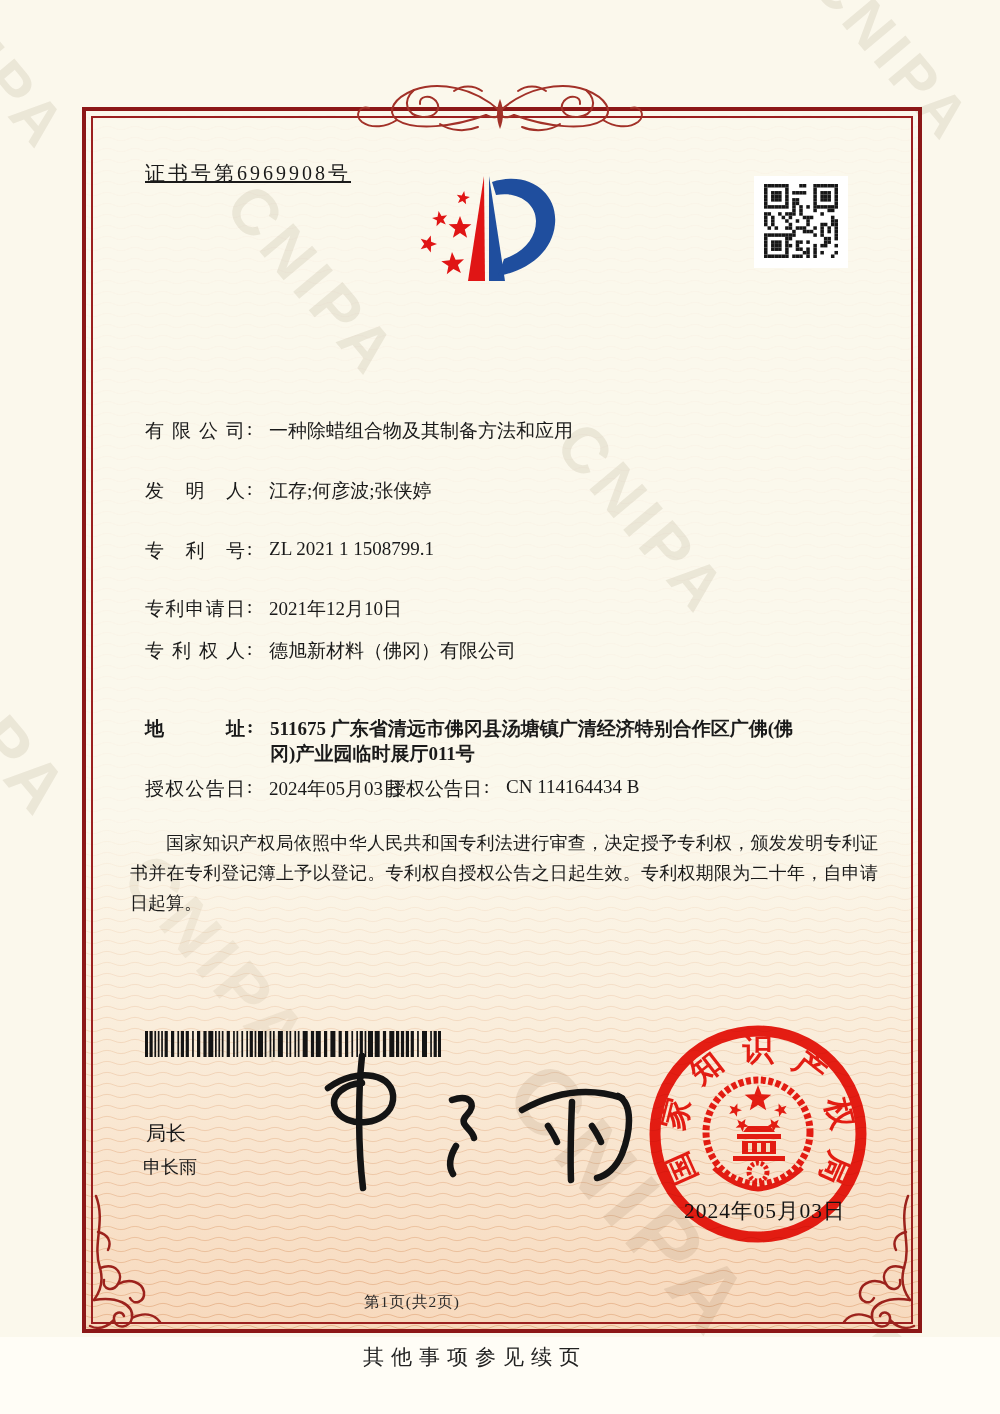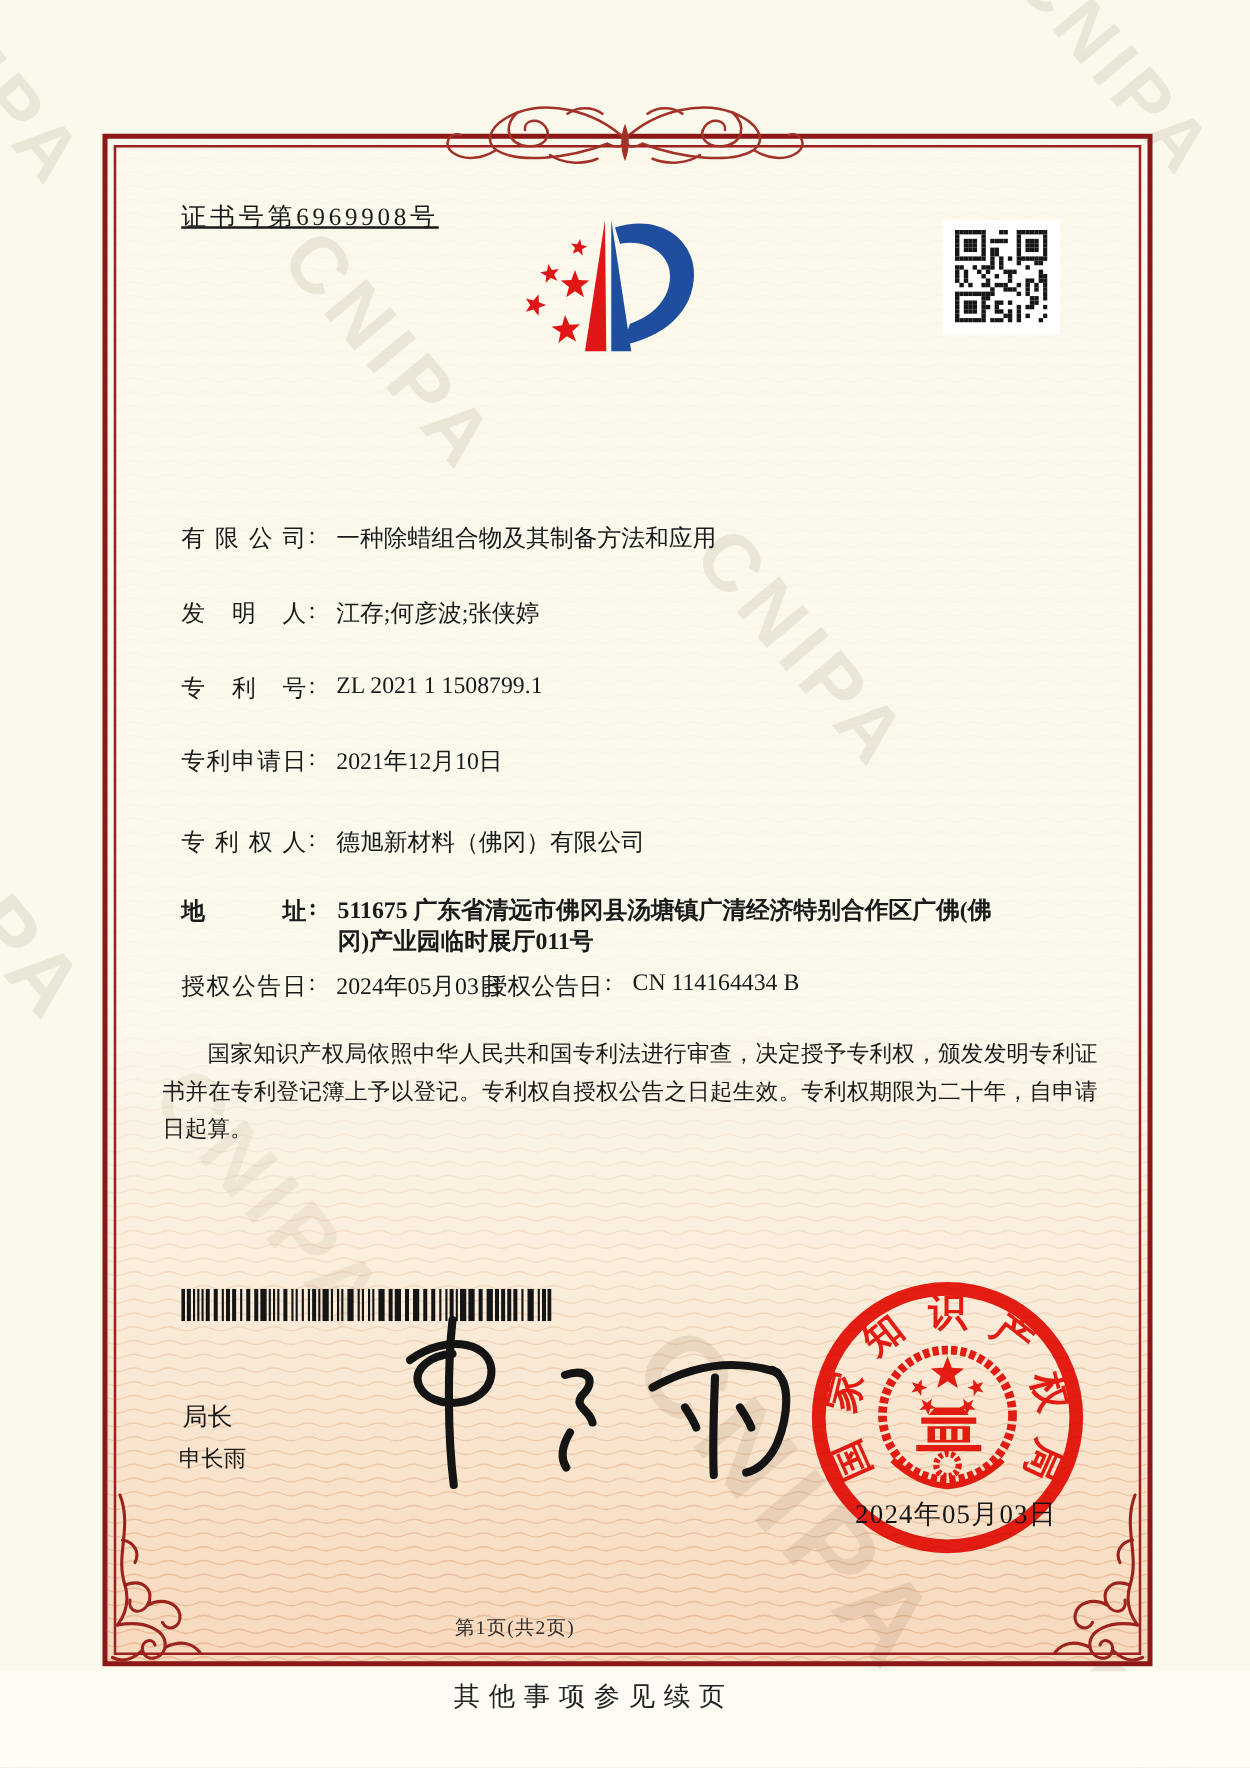--- a/index.html
+++ b/index.html
@@ -474,21 +474,21 @@
       <span class="fvalue">江存;何彦波;张侠婷</span>
     </div>
     <div class="frow" style="top:120px;">
       <span class="flabel">专利号</span><span class="fcolon">:</span>
       <span class="fvalue">ZL 2021 1 1508799.1</span>
     </div>
     <div class="frow" style="top:178px;">
       <span class="flabel">专利申请日</span><span class="fcolon">:</span>
       <span class="fvalue">2021年12月10日</span>
     </div>
-    <div class="frow" style="top:243px;">
+    <div class="frow" style="top:220px;">
       <span class="flabel">专利权人</span><span class="fcolon">:</span>
       <span class="fvalue">德旭新材料（佛冈）有限公司</span>
     </div>
     <div class="frow frow-wrap" style="top:298px;font-weight:bold;">
       <span class="flabel">地址</span><span class="fcolon">:</span>
       <span class="fvalue">511675 广东省清远市佛冈县汤塘镇广清经济特别合作区广佛(佛冈)产业园临时展厅011号</span>
     </div>
     <div class="frow" style="top:358px; width:780px;">
       <span class="flabel">授权公告日</span><span class="fcolon">:</span>
       <span class="fvalue">2024年05月03日</span>

